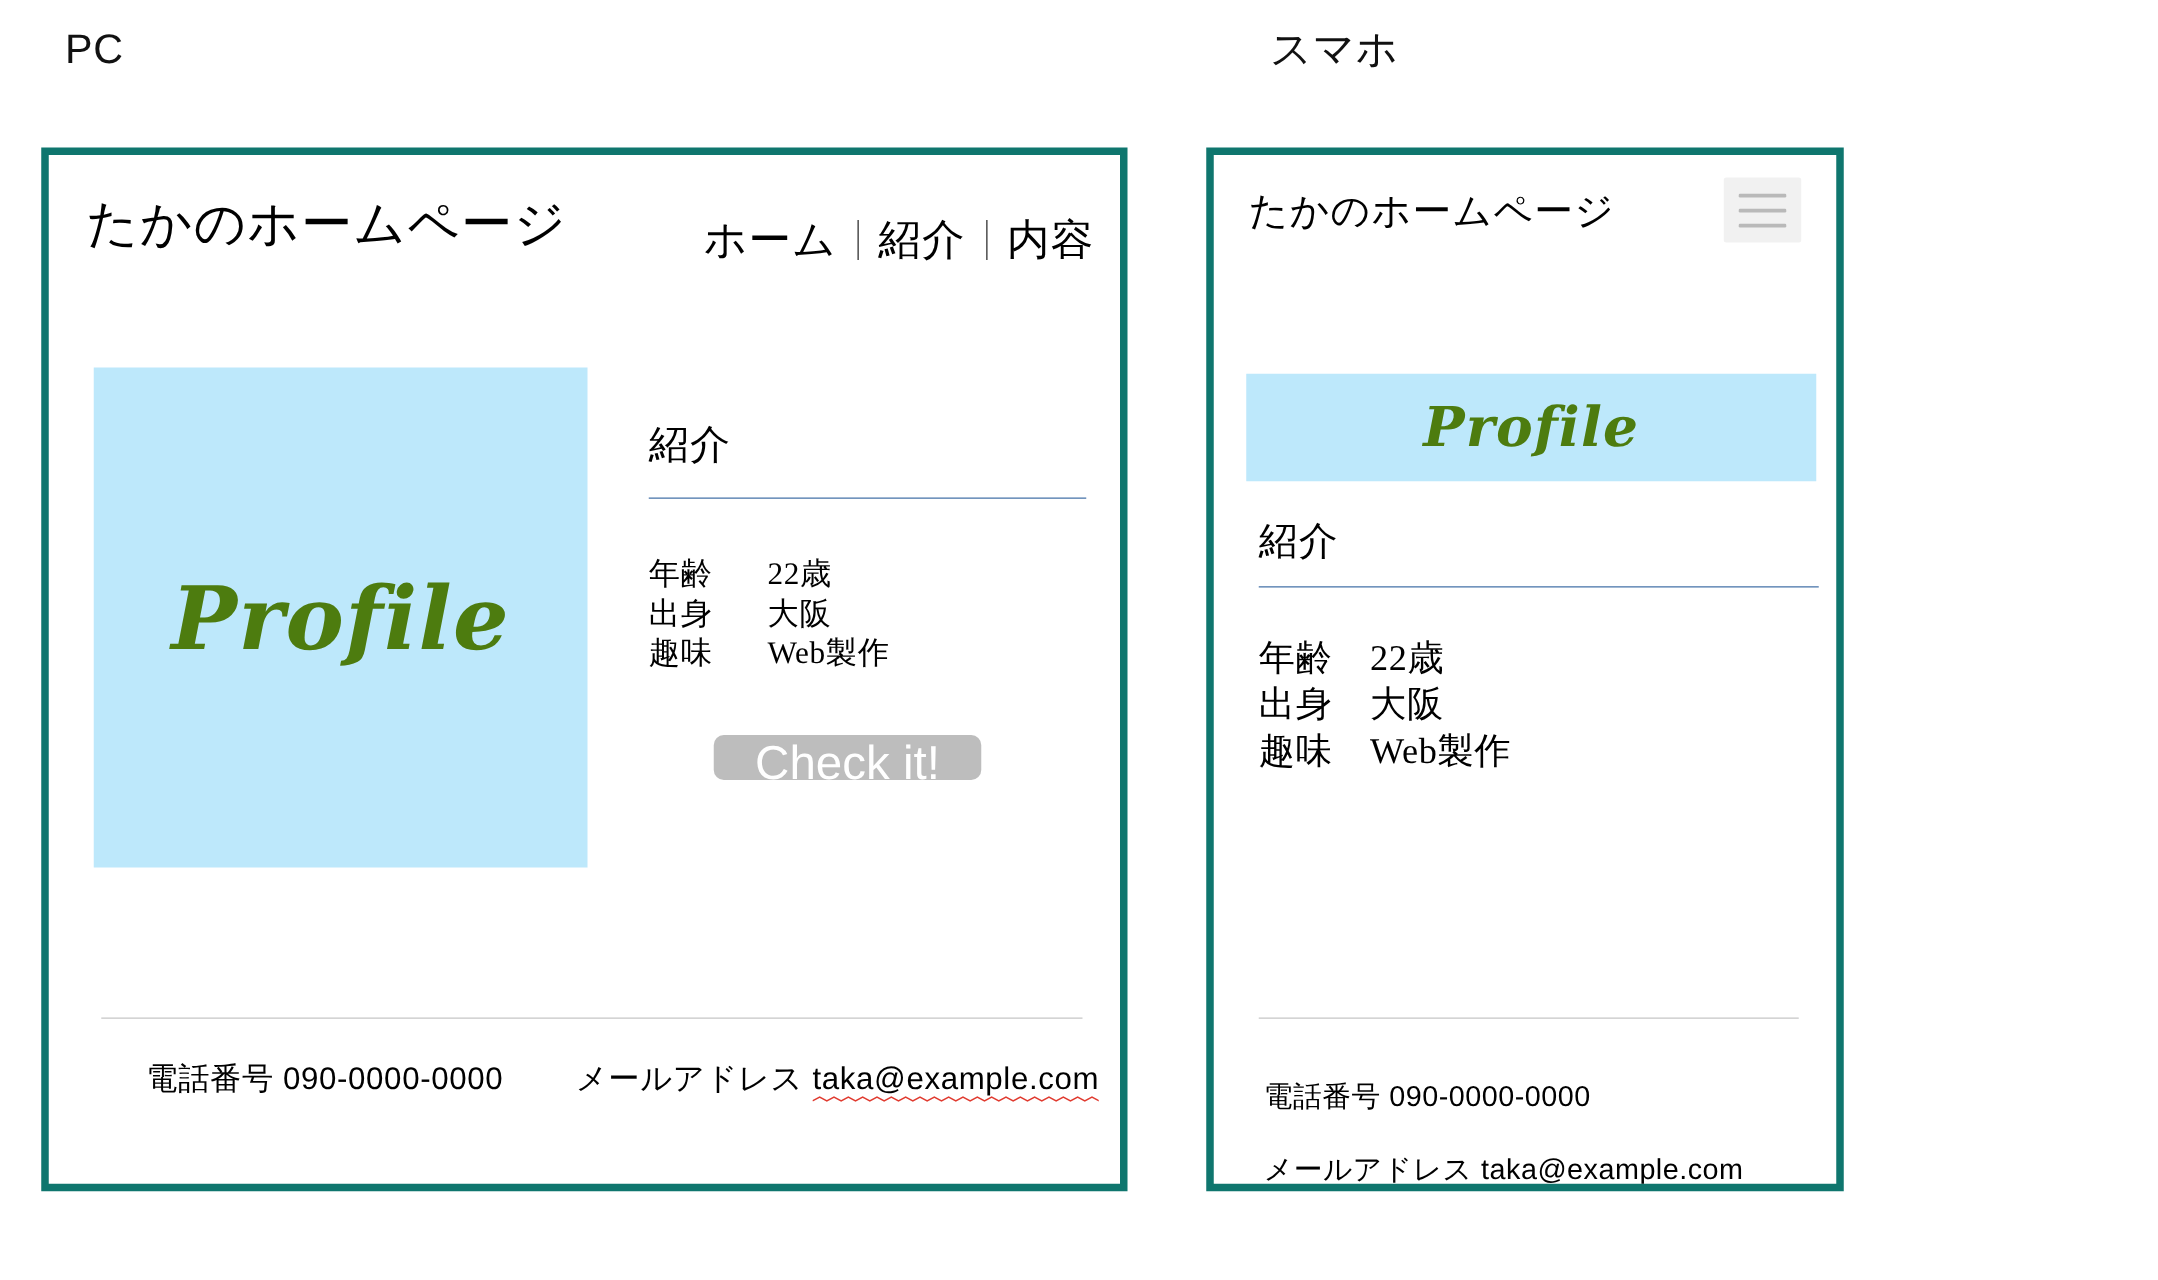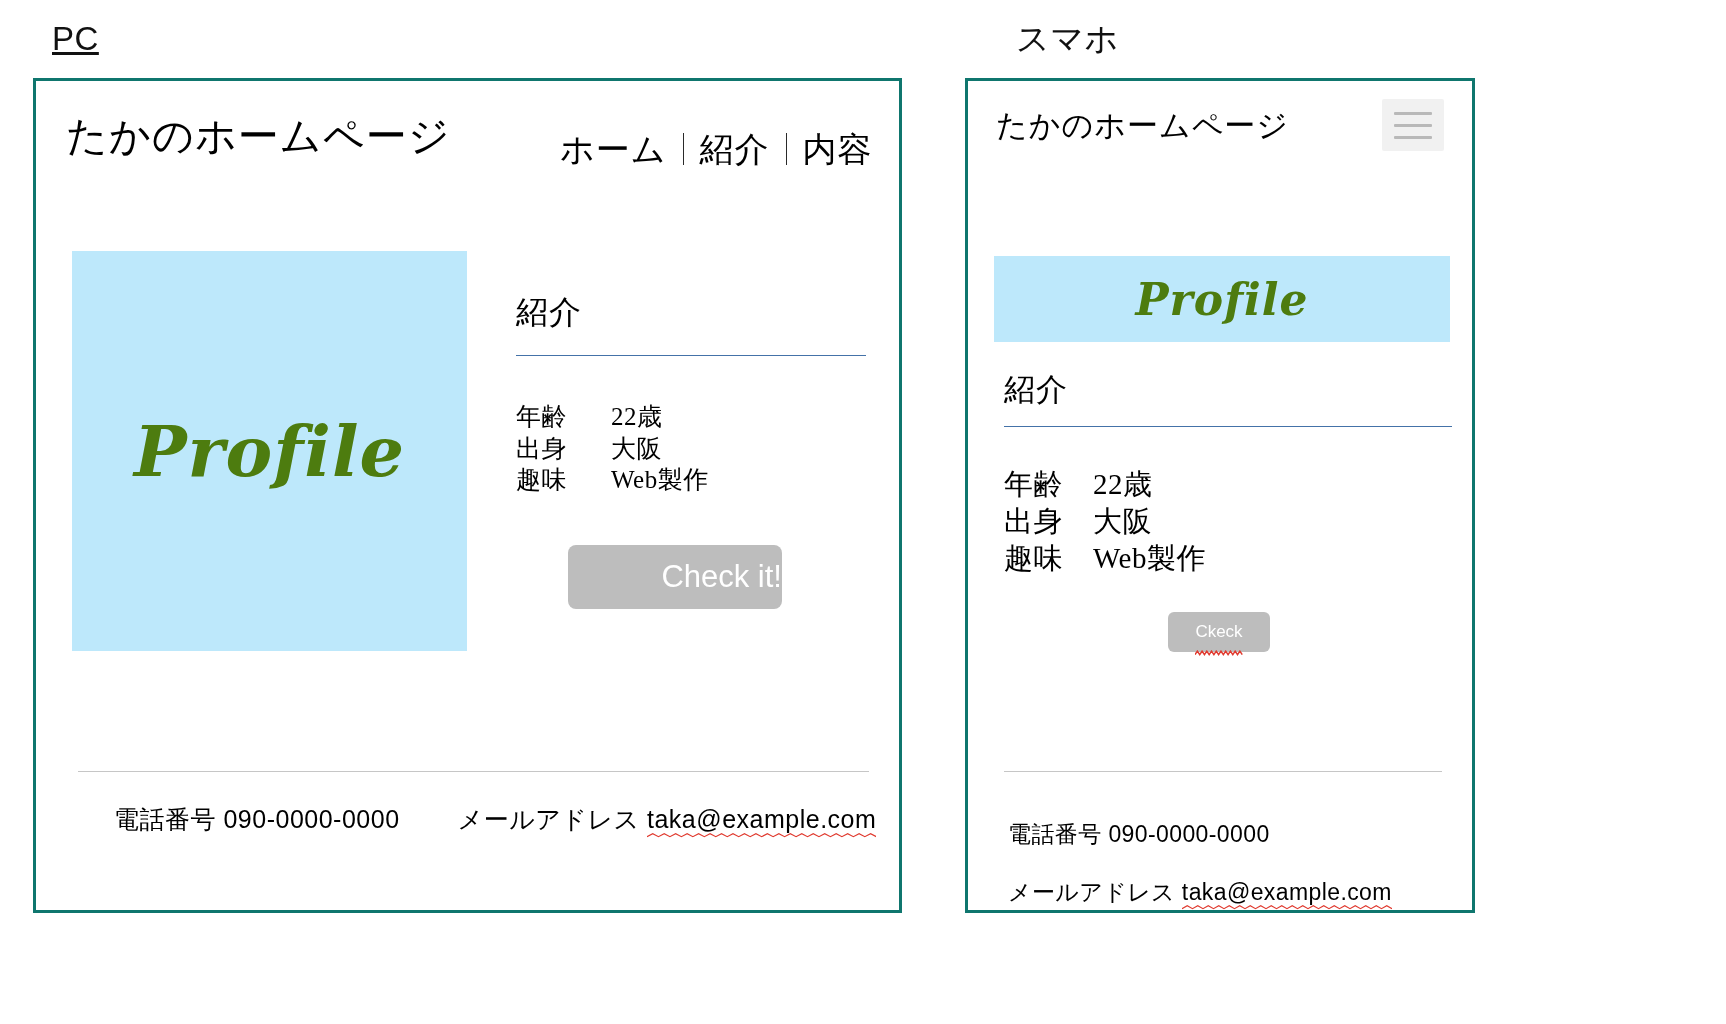--- a/index.html
+++ b/index.html
@@ -23,30 +23,31 @@
 
   
   .caption {
     position: absolute;
     font-size: 33px;
     line-height: 1;
     color: #111;
     font-weight: 400;
     letter-spacing: 0.5px;
   }
-  #caption-pc  { left: 52px;  top: 22px; text-decoration: underline; }
+  #caption-pc  { left: 52px;  top: 22px; }
   #caption-sp  { left: 1016px; top: 22px; }
 
   
   .panel {
     position: absolute;
     background: #ffffff;
-    border: 3px solid #0f766e;
+    border: 6px solid #0f766e;
     box-sizing: border-box;
     overflow: hidden;
+    margin-top: 40px;
   }
   #panel-pc {
     left: 33px;
     top: 78px;
     width: 869px;
     height: 835px;
   }
   #panel-sp {
     left: 965px;
     top: 78px;
@@ -162,25 +163,25 @@
     display: inline-block;
     background: #bdbdbd;
     color: #ffffff;
     border: none;
     border-radius: 8px;
     font-family: inherit;
     cursor: pointer;
     padding: 0;
   }
   .btn-pc {
-    font-size: 31px;
+    font-size: 38px;
     width: 214px;
-    height: 64px;
+    height: 36px;
     line-height: 46px;
-    text-align: right;
+    text-align: center;
   }
 
   
   .pc-footer-rule {
     position: absolute;
     left: 42px;
     right: 30px;
     top: 690px;
     border: 0;
     border-top: 1px solid #c6c6c6;
@@ -412,30 +413,20 @@
             <td class="k">出身</td>
             <td class="v">大阪</td>
           </tr>
           <tr>
             <td class="k">趣味</td>
             <td class="v">Web製作</td>
           </tr>
         </tbody>
       </table>
 
-      <div class="sp-btn-wrap">
-        <button class="btn-gray btn-sp">
-          <span class="squiggle-wave">
-            <span>Ckeck</span>
-            <svg viewBox="0 0 100 6" preserveAspectRatio="none">
-              <path d="M0 4 L5 1 L10 4 L15 1 L20 4 L25 1 L30 4 L35 1 L40 4 L45 1 L50 4 L55 1 L60 4 L65 1 L70 4 L75 1 L80 4 L85 1 L90 4 L95 1 L100 4" fill="none" stroke="#e03a2f" stroke-width="1.5" vector-effect="non-scaling-stroke"></path>
-            </svg>
-          </span>
-        </button>
-      </div>
     </div>
 
     <hr class="sp-footer-rule">
 
     <div class="sp-footer">
       <div class="f-phone">
         <span>電話番号</span>
         <span>090-0000-0000</span>
       </div>
       <div class="f-mail">

